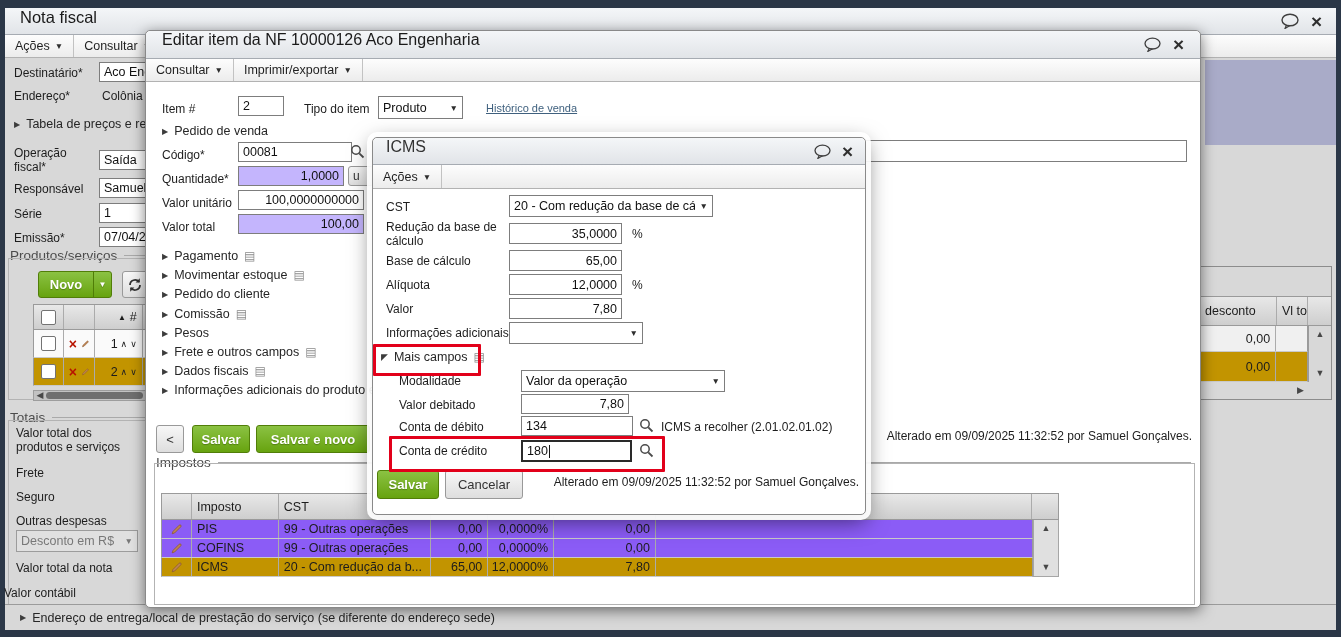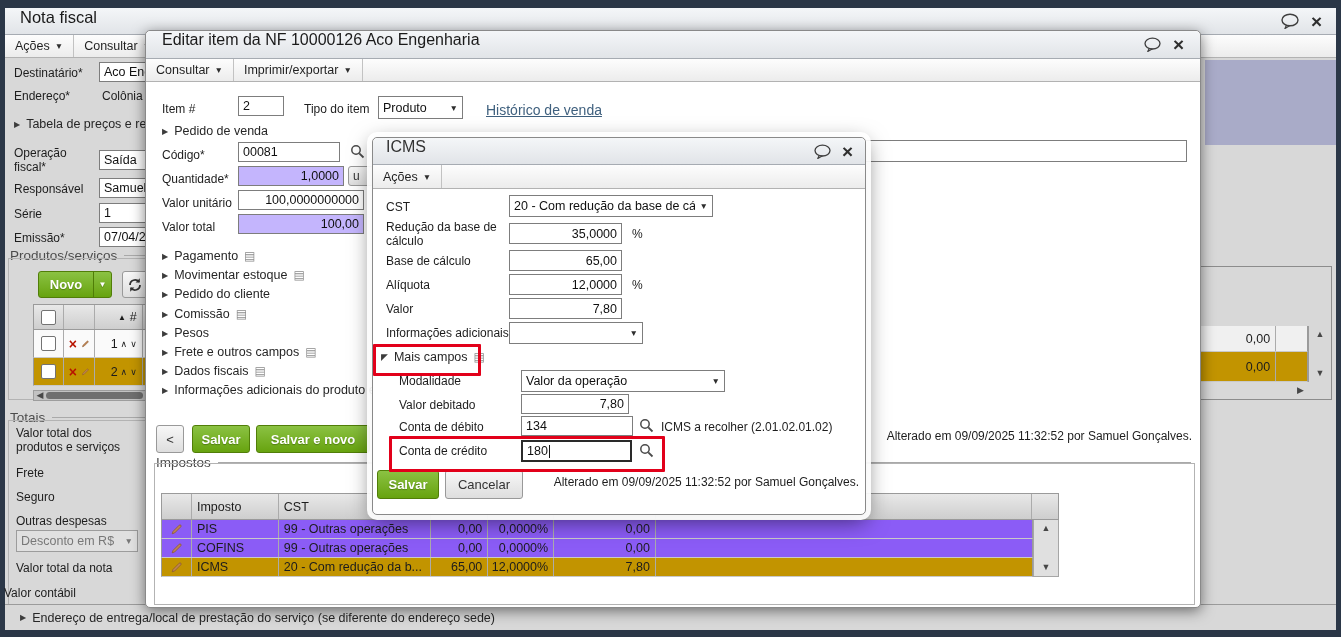--- a/index.html
+++ b/index.html
@@ -38,21 +38,21 @@
   .thead{position:absolute;display:flex;box-sizing:border-box;background:linear-gradient(#e8e8e8,#cecece);border:1px solid #9a9a9a}
   .trow{position:absolute;display:flex;box-sizing:border-box;background:#8b5cf6;
         border-left:1px solid #9a9a9a;border-right:1px solid #9a9a9a;border-bottom:1px solid #c9c9c9}
   .goldsel{background:#c29400 !important}
   .cell{display:flex;align-items:center;box-sizing:border-box;height:100%;padding:0 5px;
         border-right:1px solid #ababab;font-size:12.5px;color:#1c1c1c;white-space:nowrap;overflow:hidden}
   .cell.r{justify-content:flex-end}
   .cell.c{justify-content:center}
   .cell.nb{border-right:none}
   .cb{width:13px;height:13px;background:#fff;border:1px solid #737373;border-radius:2px;flex:none}
-  .link{position:absolute;font-size:14px;color:#3f607e;text-decoration:underline;white-space:nowrap;cursor:pointer}
+  .link{position:absolute;font-size:11px;color:#3f607e;text-decoration:underline;white-space:nowrap;cursor:pointer}
   .scrollarr{font-size:9px;color:#474747;line-height:1}
   .caret{width:1px;height:13px;background:#151515;margin-left:1px;flex:none}
   .focusinp{border:2px solid #2a2a2a}
   .dlg{position:absolute;background:#fff;border:1px solid #898989;border-radius:5px;box-sizing:border-box}
   .delx{color:#b81400;font-size:14px;font-weight:bold;line-height:1}
   .reord{font-size:9px;color:#222;margin-left:3px}
 </style>
 </head>
 <body>
 
@@ -197,20 +197,25 @@
   <div class="inp seldd dis" style="left:16px;top:530px;width:122px;height:22px">
     <span>Desconto em R$</span>
     <span class="dar" style="color:#787878">▼</span>
   </div>
   <div class="txt" style="left:16px;top:561px">Valor total da nota</div>
   <div class="txt" style="left:4px;top:586px">Valor contábil</div>
 
   <div class="abs" style="left:1205px;top:60px;width:131px;height:85px;background:#a9abc8"></div>
 
   <div class="abs" style="left:1160px;top:266px;width:172px;height:134px;border:1px solid #8c8c8c;background:#d8d8d8">
+    <div class="thead" style="left:0;top:29px;width:170px;height:30px;border-left:none;border-right:none">
+      <span class="cell" style="width:116px;padding-left:44px">desconto</span>
+      <span class="cell" style="width:31px">Vl to</span>
+      <span class="cell nb" style="width:23px"></span>
+    </div>
     <div class="trow" style="left:0;top:59px;width:147px;height:26px;border-left:none;background:#f0f0f0">
       <span class="cell r" style="width:116px">0,00</span>
       <span class="cell nb" style="width:31px"></span>
     </div>
     <div class="trow goldsel" style="left:0;top:85px;width:147px;height:30px;border-left:none">
       <span class="cell r" style="width:116px">0,00</span>
       <span class="cell nb" style="width:31px"></span>
     </div>
     <div class="abs" style="left:147px;top:59px;width:23px;height:56px;border-left:1px solid #9b9b9b;display:flex;flex-direction:column;justify-content:space-between;align-items:center;padding:4px 0">
       <span class="scrollarr">▲</span>
@@ -260,21 +265,21 @@
       <span class="dar">▼</span>
     </div>
     <a class="link" style="left:340px;top:71px">Histórico de venda</a>
 
     <div class="section" style="left:16px;top:93px;width:200px">
       <span class="sarr">▶</span>
       <span>Pedido de venda</span>
     </div>
 
     <div class="txt" style="left:16px;top:117px">Código*</div>
-    <div class="inp" style="left:92px;top:111px;width:102px;height:20px">
+    <div class="inp" style="left:92px;top:111px;width:114px;height:20px">
       <span>00081</span>
     </div>
     <svg class="abs" style="left:204px;top:113px" width="15" height="15" viewBox="0 0 15 15">
       <circle cx="6" cy="6" r="4.2" fill="none" stroke="#4a4a4a" stroke-width="1.5"></circle>
       <line x1="9.3" y1="9.3" x2="13.5" y2="13.5" stroke="#4a4a4a" stroke-width="1.8"></line>
     </svg>
     <div class="inp" style="left:474px;top:109px;width:567px;height:22px"></div>
 
     <div class="txt" style="left:16px;top:141px">Quantidade*</div>
     <div class="inp ro num" style="left:92px;top:135px;width:106px;height:20px">

